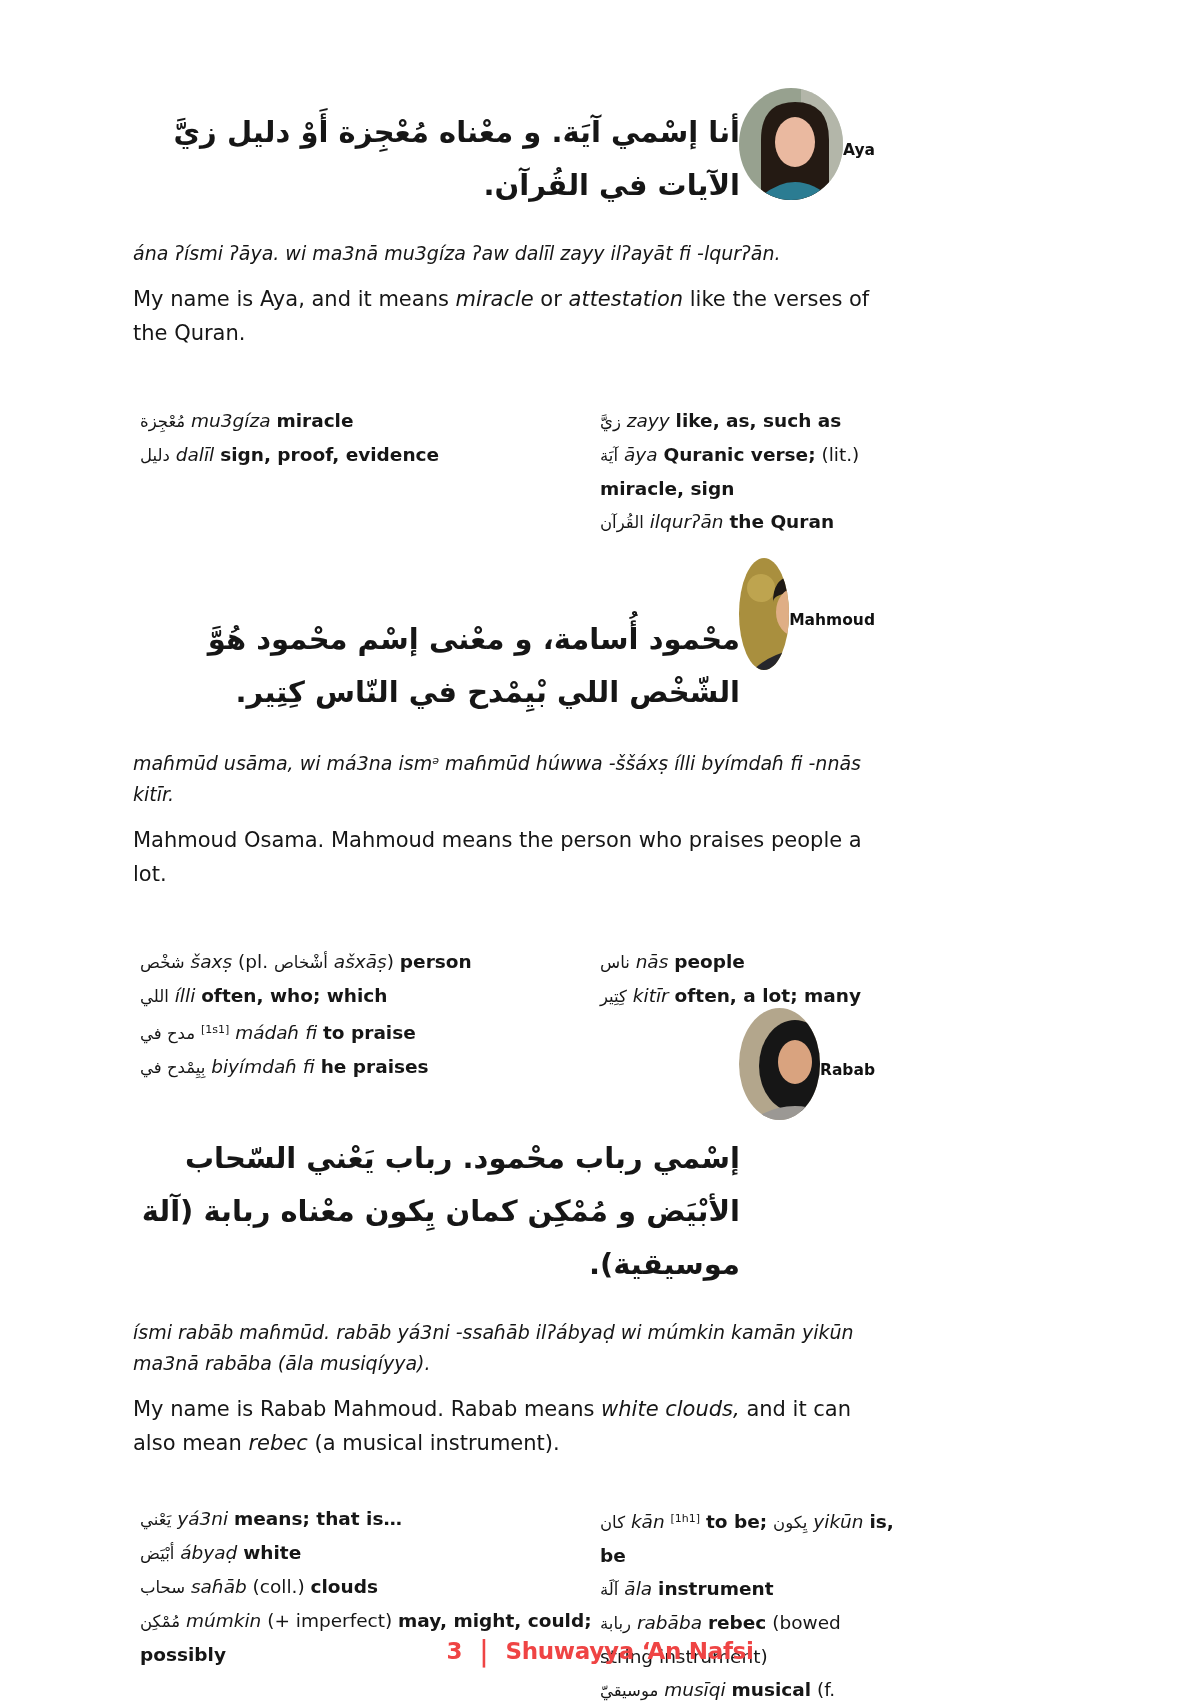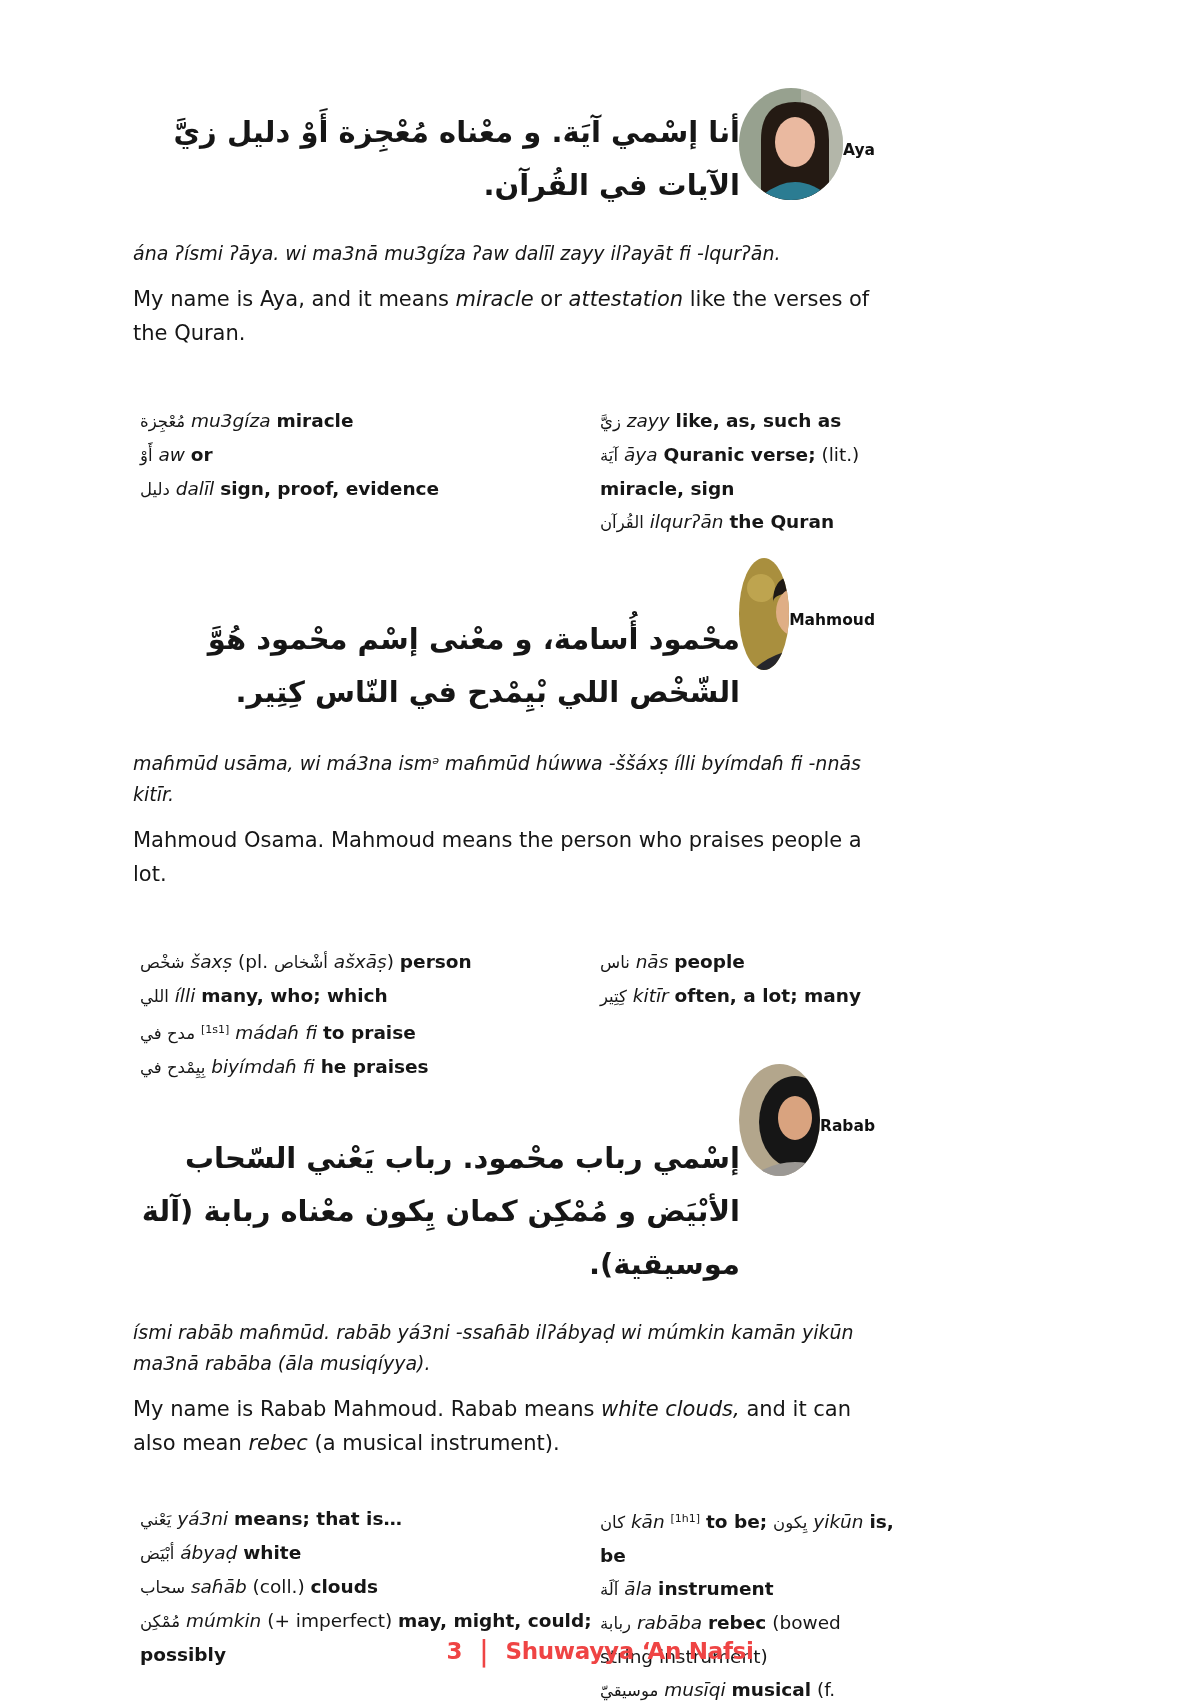--- a/index.html
+++ b/index.html
@@ -31,21 +31,21 @@
   .seg-sup,.seg-isup{font-size:11px;vertical-align:6px;}
   .entry-2{margin-top:74px;}
   .entry-3{margin-top:48px;}
   .entry-3 .vocab{margin-top:42px;}
   .profile{
     position:absolute;width:136px;right:155px;
     display:flex;flex-direction:row;align-items:center;
   }
   .profile-1{top:88px;}
   .profile-2{top:558px;}
-  .profile-3{top:1064px;}
+  .profile-3{top:1008px;}
   .avatar{width:112px;height:112px;border-radius:50%;overflow:hidden;display:block;}
   .pname{margin-top:12px;font-weight:bold;font-size:15.5px;color:#111;}
   .footer{
     position:absolute;top:1638px;left:0;width:1200px;
     text-align:center;font-size:23px;color:#ef4444;
   }
   .footer .pno{font-weight:bold;}
   .footer .sep{font-weight:bold;display:inline-block;transform:scaleY(1.25);margin:0 10px;}
   .footer .btitle{font-weight:bold;letter-spacing:-0.3px;}
 </style>
@@ -54,39 +54,38 @@
 
 <div class="page">
 
   <section class="entry entry-1">
     <div class="arabic" style="margin-top:18px;">أنا إسْمي آيَة. و معْناه مُعْجِزة أَوْ دليل زيَّ الآيات في القُرآن.</div>
     <div class="translit"><span class="seg-i">ána ʔísmi ʔāya. wi ma3nā mu3gíza ʔaw dalīl zayy ilʔayāt fi -lqurʔān.</span></div>
     <div class="english"><span>My name is Aya, and it means </span><span class="seg-i">miracle</span><span> or </span><span class="seg-i">attestation</span><span> like the verses of the Quran.</span></div>
     <div class="vocab">
       <div class="vcol-left">
           <div class="vrow"><span class="seg-ar" dir="rtl">مُعْجِزة</span><span class="seg-i"> mu3gíza </span><span class="seg-b">miracle</span></div>
-          <div class="vrow"><span class="seg-ar" dir="rtl">أَوْ</span><span class="seg-i"> aw </span><span class="seg-b">or</span></div>
           <div class="vrow"><span class="seg-ar" dir="rtl">دليل</span><span class="seg-i"> dalīl </span><span class="seg-b">sign, proof, evidence</span></div>
         </div>
       <div class="vcol-right">
           <div class="vrow"><span class="seg-ar" dir="rtl">زيَّ</span><span class="seg-i"> zayy </span><span class="seg-b">like, as, such as</span></div>
           <div class="vrow"><span class="seg-ar" dir="rtl">آيَة</span><span class="seg-i"> āya </span><span class="seg-b">Quranic verse;</span><span> (lit.) </span><span class="seg-b">miracle, sign</span></div>
           <div class="vrow"><span class="seg-ar" dir="rtl">القُرآن</span><span class="seg-i"> ilqurʔān </span><span class="seg-b">the Quran</span></div>
         </div>
     </div>
   </section>
 
   <section class="entry entry-2">
     <div class="arabic">محْمود أُسامة، و معْنى إسْم محْمود هُوَّ الشّخْص اللي بْيِمْدح في النّاس كِتِير.</div>
     <div class="translit"><span class="seg-i">maɦmūd usāma, wi má3na ism</span><span class="seg-isup">ə</span><span class="seg-i"> maɦmūd húwwa -ššáxṣ ílli byímdaɦ fi -nnās kitīr.</span></div>
     <div class="english"><span>Mahmoud Osama. Mahmoud means the person who praises people a lot.</span></div>
     <div class="vocab">
       <div class="vcol-left">
           <div class="vrow"><span class="seg-ar" dir="rtl">شخْص</span><span class="seg-i"> šaxṣ </span><span>(pl. </span><span class="seg-ar" dir="rtl">أشْخاص</span><span class="seg-i"> ašxāṣ</span><span>) </span><span class="seg-b">person</span></div>
-          <div class="vrow"><span class="seg-ar" dir="rtl">اللي</span><span class="seg-i"> ílli </span><span class="seg-b">many, who; which</span></div>
+          <div class="vrow"><span class="seg-ar" dir="rtl">اللي</span><span class="seg-i"> ílli </span><span class="seg-b">often, who; which</span></div>
           <div class="vrow"><span class="seg-ar" dir="rtl">مدح في</span><span> </span><span class="seg-sup">[1s1]</span><span class="seg-i"> mádaɦ fi </span><span class="seg-b">to praise</span></div>
           <div class="vrow"><span class="seg-ar" dir="rtl">بِيِمْدح في</span><span class="seg-i"> biyímdaɦ fi </span><span class="seg-b">he praises</span></div>
         </div>
       <div class="vcol-right">
           <div class="vrow"><span class="seg-ar" dir="rtl">ناس</span><span class="seg-i"> nās </span><span class="seg-b">people</span></div>
           <div class="vrow"><span class="seg-ar" dir="rtl">كِتِير</span><span class="seg-i"> kitīr </span><span class="seg-b">often, a lot; many</span></div>
         </div>
     </div>
   </section>
 

